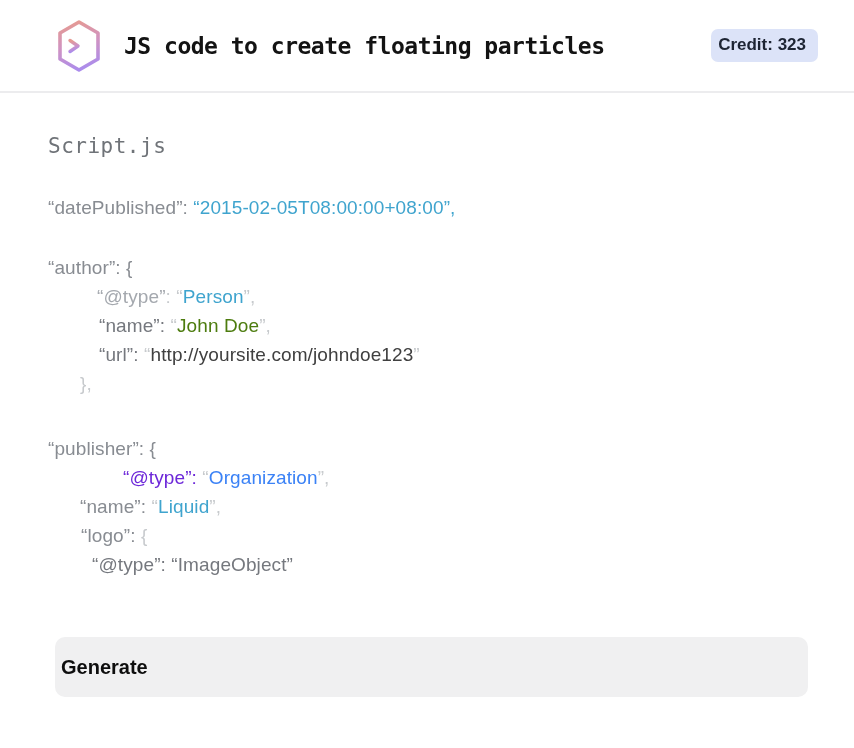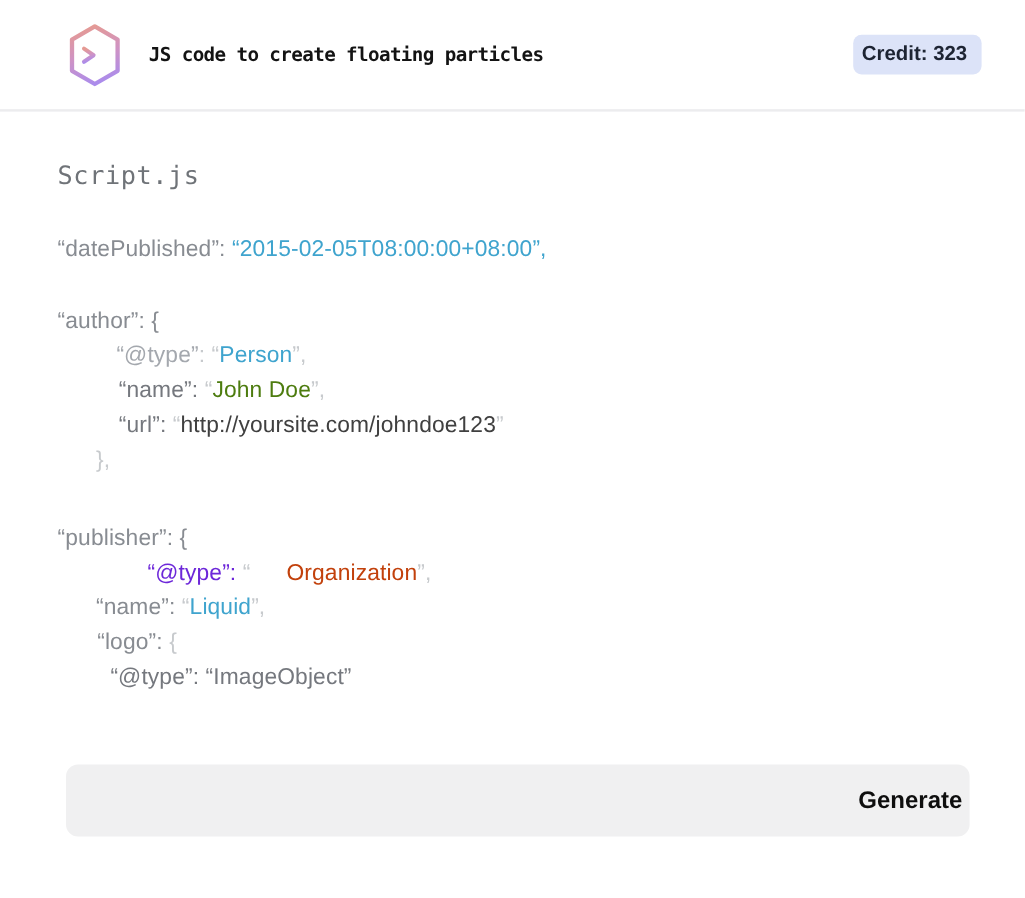--- a/index.html
+++ b/index.html
@@ -20,21 +20,21 @@
     border-bottom: 2px solid #ececee;
     background: #ffffff;
   }
   .logo {
     width: 48px;
     height: 54px;
     flex: 0 0 auto;
   }
   .app-title {
     font-family: "DejaVu Sans Mono", monospace;
-    font-size: 16px;
+    font-size: 23px;
     font-weight: 600;
     color: #131313;
     letter-spacing: -0.5px;
     margin-left: 21px;
     white-space: nowrap;
   }
   .credit-badge {
     margin-left: auto;
     background: #dce3f8;
     color: #1d2433;
@@ -71,21 +71,21 @@
     margin: 58px 0 0 7px;
     width: 753px;
     height: 60px;
     background: #f0f0f1;
     border: none;
     border-radius: 10px;
     font-family: "Liberation Sans", sans-serif;
     font-size: 20px;
     font-weight: 600;
     color: #0e0e0e;
-    text-align: right;
+    text-align: left;
     cursor: pointer;
   }
 </style>
 </head>
 <body>
 
 <div class="header">
   <span class="logo">
     <svg width="48" height="54" viewBox="0 0 48 54" xmlns="http://www.w3.org/2000/svg">
       <defs>
@@ -109,19 +109,19 @@
   <div class="code-block">
       <div class="code-line" style="padding-left: 0px;"><span style="color: rgb(136, 140, 146);">“datePublished”: </span><span style="color: rgb(63, 164, 206);">“2015-02-05T08:00:00+08:00”,</span></div>
       <div style="height: 31px;"></div>
       <div class="code-line" style="padding-left: 0px;"><span style="color: rgb(136, 140, 146);">“author”: {</span></div>
       <div class="code-line" style="padding-left: 49px;"><span style="color: rgb(164, 168, 174);">“@type”</span><span style="color: rgb(199, 202, 205);">: </span><span style="color: rgb(199, 202, 205);">“</span><span style="color: rgb(63, 164, 206);">Person</span><span style="color: rgb(199, 202, 205);">”,</span></div>
       <div class="code-line" style="padding-left: 51px;"><span style="color: rgb(117, 120, 126);">“name”: </span><span style="color: rgb(199, 202, 205);">“</span><span style="color: #4d7c0f;">John Doe</span><span style="color: rgb(199, 202, 205);">”,</span></div>
       <div class="code-line" style="padding-left: 51px;"><span style="color: rgb(117, 120, 126);">“url”: </span><span style="color: rgb(199, 202, 205);">“</span><span style="color: #404040;">http://yoursite.com/johndoe123</span><span style="color: rgb(199, 202, 205);">”</span></div>
       <div class="code-line" style="padding-left: 32px;"><span style="color: rgb(199, 202, 205);">},</span></div>
       <div style="height: 36px;"></div>
       <div class="code-line" style="padding-left: 0px;"><span style="color: rgb(136, 140, 146); margin-top: 48px;">“publisher”: {</span></div>
-      <div class="code-line" style="padding-left: 31px;"><span style="color: #6d28d9; margin-left: 44px;">“@type”: </span><span style="color: rgb(199, 202, 205);">“</span><span style="color: #c2410c; margin-left: 30px;">Organization</span><span style="color: rgb(199, 202, 205);">”,</span></div>
+      <div class="code-line" style="padding-left: 31px;"><span style="color: #6d28d9; margin-left: 44px;">“@type”: </span><span style="color: rgb(199, 202, 205);">“</span><span style="color: #3b82f6;">Organization</span><span style="color: rgb(199, 202, 205);">”,</span></div>
       <div class="code-line" style="padding-left: 32px;"><span style="color: rgb(136, 140, 146);">“name”: </span><span style="color: rgb(199, 202, 205);">“</span><span style="color: rgb(63, 164, 206);">Liquid</span><span style="color: rgb(199, 202, 205);">”,</span></div>
       <div class="code-line" style="padding-left: 33px;"><span style="color: rgb(136, 140, 146);">“logo”: </span><span style="color: rgb(199, 202, 205);">{</span></div>
       <div class="code-line" style="padding-left: 44px;"><span style="color: rgb(117, 120, 126);">“@type”: “ImageObject”</span></div>
     </div>
   <button class="generate-button">Generate</button>
 </div>
 
 </body></html>

